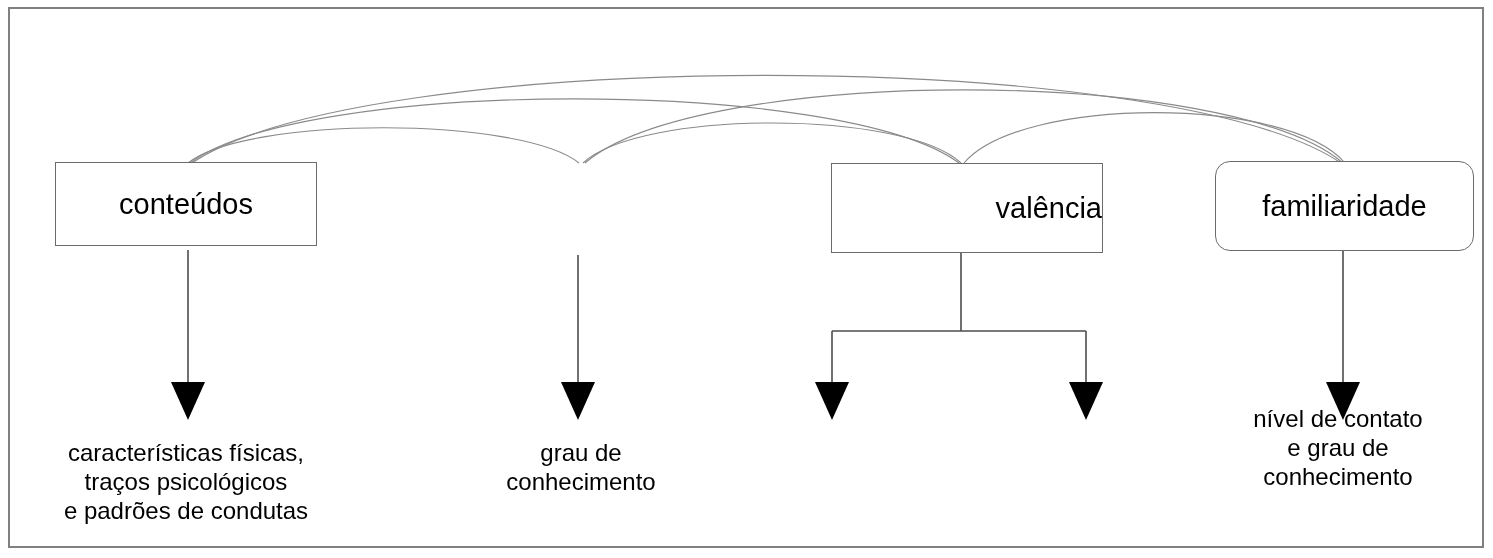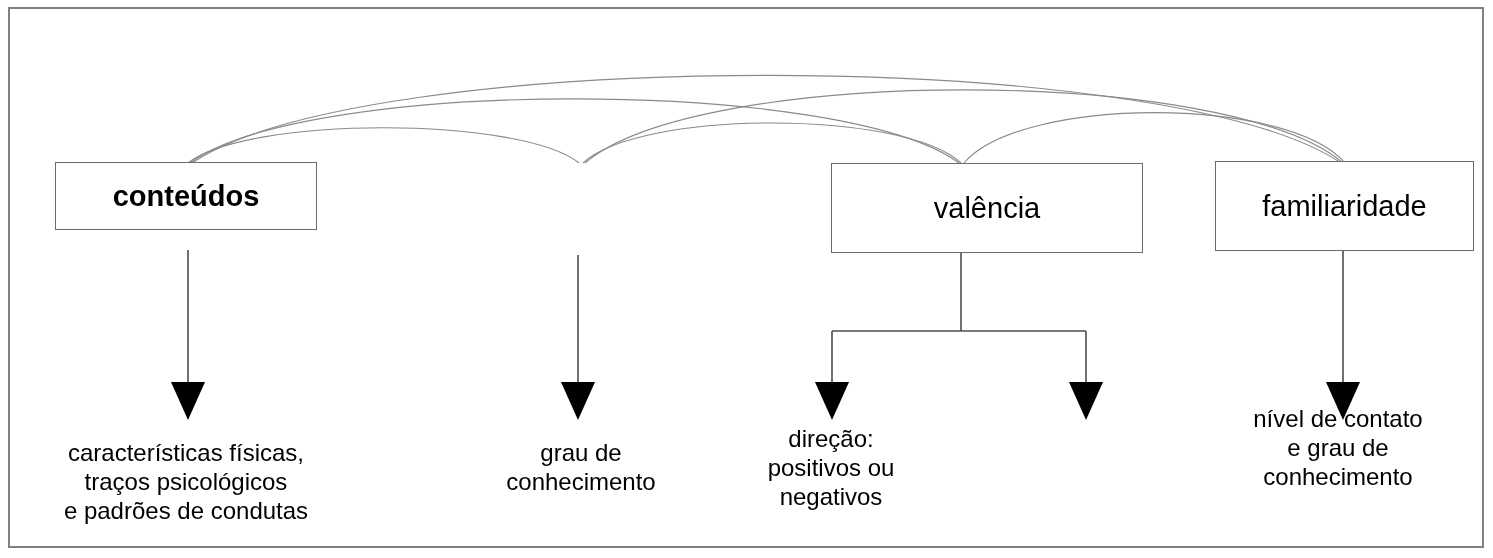--- a/index.html
+++ b/index.html
@@ -89,38 +89,35 @@
       </g>
     <g id="arrow-group" fill="#000000" stroke="none">
         <polygon points="171,382 205,382 188,420"></polygon>
         <polygon points="561,382 595,382 578,420"></polygon>
         <polygon points="1326,382 1360,382 1343,420"></polygon>
         <polygon points="815,382 849,382 832,420"></polygon>
         <polygon points="1069,382 1103,382 1086,420"></polygon>
       </g>
   </svg>
 
-  <div class="node-box" id="node-conteudos" style="left: 55px; top: 162px; width: 262px; height: 68px; border-color: rgb(107, 107, 107); font-weight: bold;">
+  <div class="node-box" id="node-conteudos" style="left: 55px; top: 162px; width: 262px; height: 84px; border-color: rgb(107, 107, 107);">
     <span class="node-label">conteúdos</span>
   </div>
 
 
-  <div class="node-box" id="node-valencia" style="left: 831px; top: 163px; width: 312px; height: 90px; border-color: rgb(107, 107, 107);">
+  <div class="node-box" id="node-valencia" style="left: 831px; top: 163px; width: 272px; height: 90px; border-color: rgb(107, 107, 107); justify-content: flex-end;">
     <span class="node-label">valência</span>
   </div>
 
-  <div class="node-box" id="node-familiaridade" style="left: 1215px; top: 161px; width: 259px; height: 90px; border-color: rgb(107, 107, 107);">
+  <div class="node-box" id="node-familiaridade" style="left: 1215px; top: 161px; width: 259px; height: 90px; border-color: rgb(107, 107, 107); border-radius: 15px;">
     <span class="node-label">familiaridade</span>
   </div>
 
   <div class="leaf-label" id="leaf-0" style="width: 380px; left: -4px; top: 438px;">características físicas,
 traços psicológicos
 e padrões de condutas</div>
   <div class="leaf-label" id="leaf-1" style="width: 330px; left: 416px; top: 438px;">grau de
 conhecimento</div>
-  <div class="leaf-label" id="leaf-2" style="width: 260px; left: 701px; top: 424px;">direção:
-positivos ou
-negativos</div>
   <div class="leaf-label" id="leaf-4" style="width: 300px; left: 1188px; top: 404px;">nível de contato
 e grau de
 conhecimento</div>
 
 </div>
 
 </body></html>

